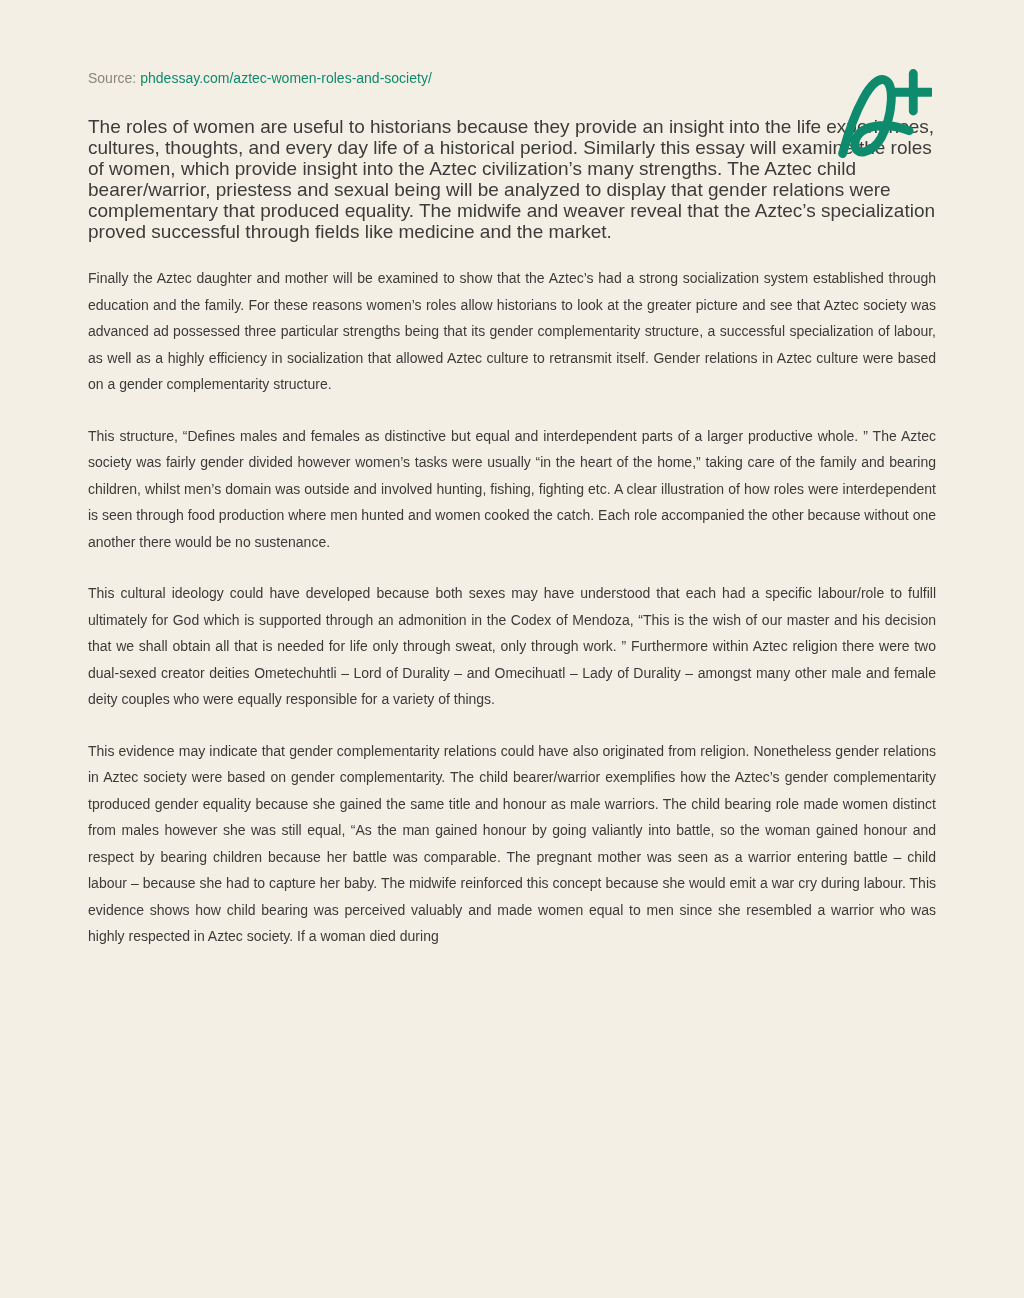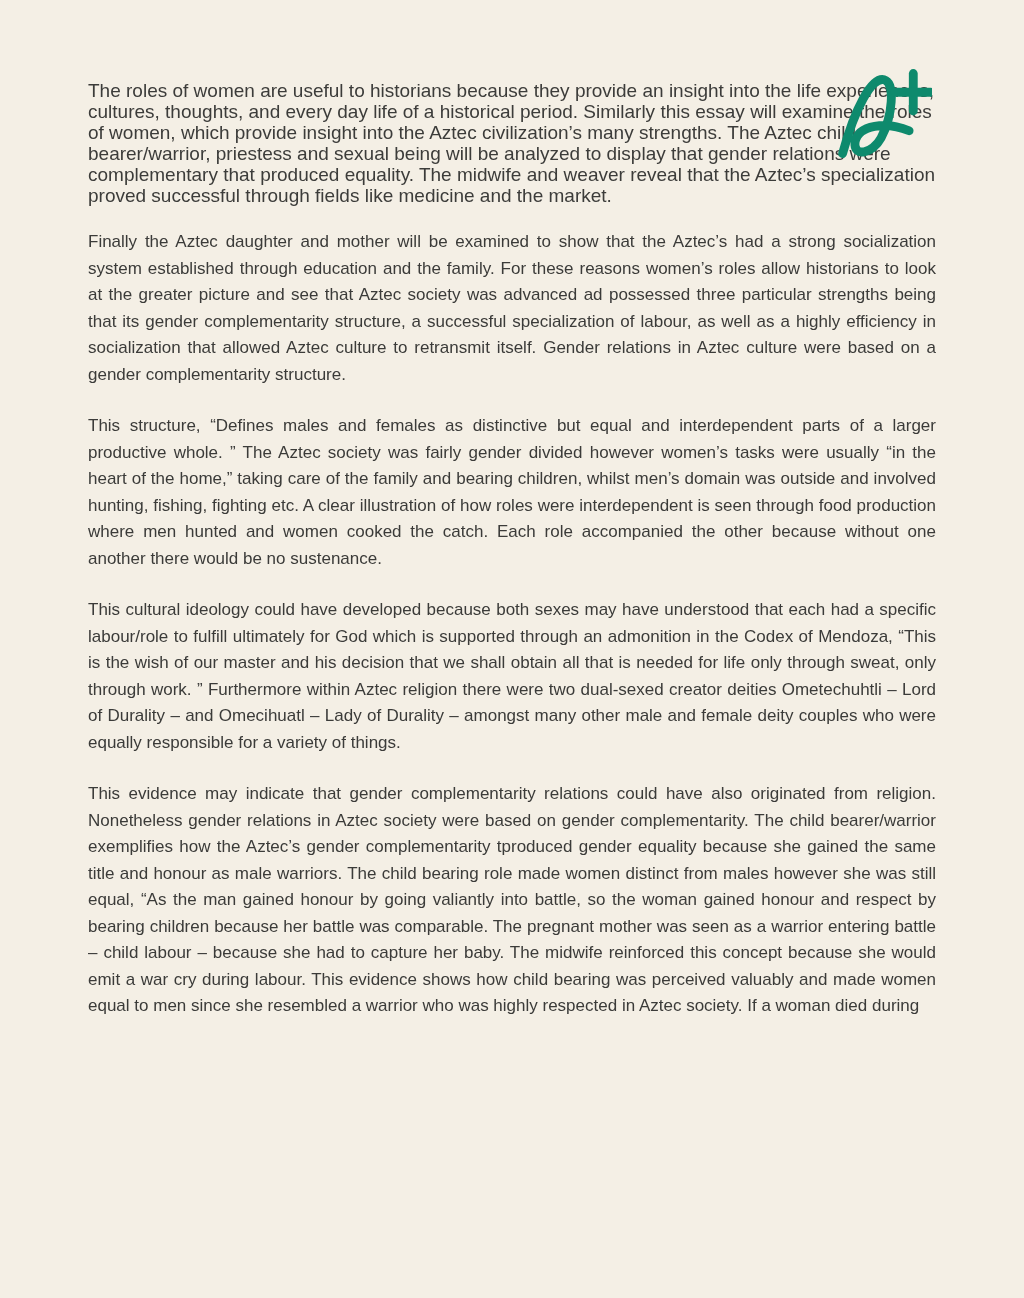--- a/index.html
+++ b/index.html
@@ -54,21 +54,21 @@
     margin:0 0 25px 0;
   }
   p.intro{
     font-size:19px;
     line-height:21px;
     text-align:left;
     color:#3c3c3a;
     margin-bottom:23px;
   }
   p.body-par{
-    font-size:17px;
+    font-size:14px;
     line-height:26.5px;
     text-align:justify;
     color:#3b3b39;
   }
   .bottom-fade{
     position:absolute;
     left:0;right:0;bottom:0;
     height:22px;
     background:linear-gradient(to bottom, rgba(244,239,229,0), rgba(244,239,229,0.85));
     pointer-events:none;
@@ -83,20 +83,23 @@
     <svg viewBox="0 0 100 100" width="104" height="108">
       <path d="M14 90 C 26 46, 42 16, 54 19 C 65 22, 62 54, 51 75 C 43 90, 24 94, 26 79 C 29 62, 56 59, 78 68" fill="none" stroke="#0e8a6d" stroke-width="8.5" stroke-linecap="round"></path>
       <path d="M82 13 L82 49" fill="none" stroke="#0e8a6d" stroke-width="8.5" stroke-linecap="round"></path>
       <path d="M64 31 L99 31" fill="none" stroke="#0e8a6d" stroke-width="8.5" stroke-linecap="round"></path>
     </svg>
   </div>
 
   <div class="content">
 
 
+    <p class="source-line">
+      <span>Source:</span><a class="source-link">phdessay.com/aztec-women-roles-and-society/</a>
+    </p>
 
 
     <div class="essay">
       <p class="intro">The roles of women are useful to historians because they provide an insight into the life experiences, cultures, thoughts, and every day life of a historical period. Similarly this essay will examine the roles of women, which provide insight into the Aztec civilization’s many strengths. The Aztec child bearer/warrior, priestess and sexual being will be analyzed to display that gender relations were complementary that produced equality. The midwife and weaver reveal that the Aztec’s specialization proved successful through fields like medicine and the market.</p>
       <p class="body-par">Finally the Aztec daughter and mother will be examined to show that the Aztec’s had a strong socialization system established through education and the family. For these reasons women’s roles allow historians to look at the greater picture and see that Aztec society was advanced ad possessed three particular strengths being that its gender complementarity structure, a successful specialization of labour, as well as a highly efficiency in socialization that allowed Aztec culture to retransmit itself. Gender relations in Aztec culture were based on a gender complementarity structure.</p>
       <p class="body-par">This structure, “Defines males and females as distinctive but equal and interdependent parts of a larger productive whole. ” The Aztec society was fairly gender divided however women’s tasks were usually “in the heart of the home,” taking care of the family and bearing children, whilst men’s domain was outside and involved hunting, fishing, fighting etc. A clear illustration of how roles were interdependent is seen through food production where men hunted and women cooked the catch. Each role accompanied the other because without one another there would be no sustenance.</p>
       <p class="body-par">This cultural ideology could have developed because both sexes may have understood that each had a specific labour/role to fulfill ultimately for God which is supported through an admonition in the Codex of Mendoza, “This is the wish of our master and his decision that we shall obtain all that is needed for life only through sweat, only through work. ” Furthermore within Aztec religion there were two dual-sexed creator deities Ometechuhtli – Lord of Durality – and Omecihuatl – Lady of Durality – amongst many other male and female deity couples who were equally responsible for a variety of things.</p>
       <p class="body-par">This evidence may indicate that gender complementarity relations could have also originated from religion. Nonetheless gender relations in Aztec society were based on gender complementarity. The child bearer/warrior exemplifies how the Aztec’s gender complementarity tproduced gender equality because she gained the same title and honour as male warriors. The child bearing role made women distinct from males however she was still equal, “As the man gained honour by going valiantly into battle, so the woman gained honour and respect by bearing children because her battle was comparable. The pregnant mother was seen as a warrior entering battle – child labour – because she had to capture her baby. The midwife reinforced this concept because she would emit a war cry during labour. This evidence shows how child bearing was perceived valuably and made women equal to men since she resembled a warrior who was highly respected in Aztec society. If a woman died during</p>
     </div>
 

